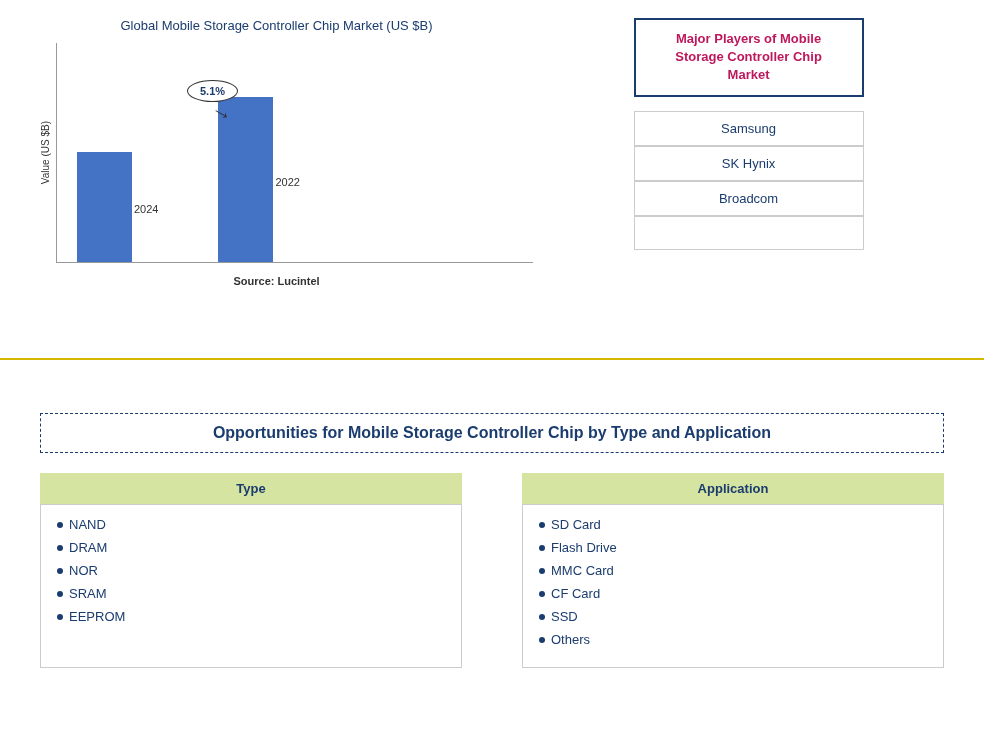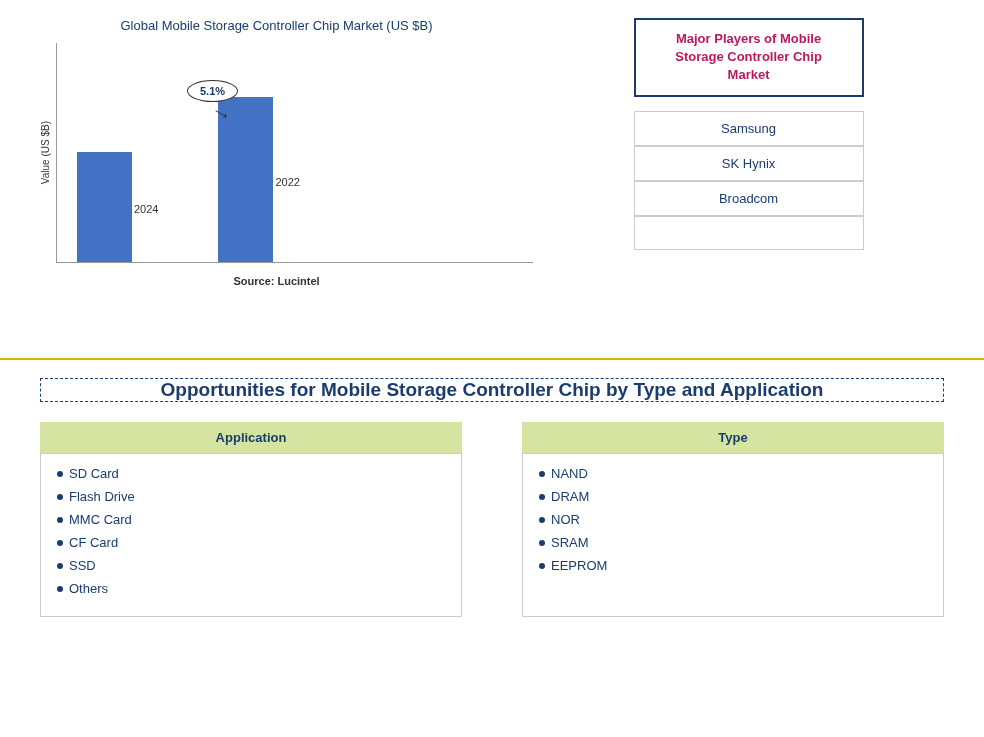--- a/index.html
+++ b/index.html
@@ -181,26 +181,27 @@
       margin-bottom: 6px;
     }
 
     
     .bottom-section {
       padding: 18px 40px 18px 40px;
     }
 
     .opportunities-title-box {
       border: 1.5px dashed #1a3c6e;
-      padding: 0 20px;
-      text-align: center;
-      font-size: 19px;
+      padding: 10px 20px;
+      text-align: center;
+      font-size: 16px;
       font-weight: bold;
       color: #1a3c6e;
       margin-bottom: 20px;
+      margin-top: 35px;
     }
 
     .two-columns {
       display: flex;
       flex-direction: row;
       gap: 60px;
       margin-top: 5px;
     }
 
     .column {
@@ -291,20 +292,46 @@
 
   </div>
 
   <div class="bottom-section">
 
     <div class="opportunities-title-box">Opportunities for Mobile Storage Controller Chip by Type and Application</div>
 
     <div class="two-columns">
 
       <div class="column">
+        <div class="column-header">Type</div>
+        <div class="column-list-box">
+          <div class="column-list-item">
+            <span class="bullet"></span>
+            <span>NAND</span>
+          </div>
+          <div class="column-list-item">
+            <span class="bullet"></span>
+            <span>DRAM</span>
+          </div>
+          <div class="column-list-item">
+            <span class="bullet"></span>
+            <span>NOR</span>
+          </div>
+          <div class="column-list-item">
+            <span class="bullet"></span>
+            <span>SRAM</span>
+          </div>
+          <div class="column-list-item">
+            <span class="bullet"></span>
+            <span>EEPROM</span>
+          </div>
+        </div>
+      </div>
+
+      <div class="column">
         <div class="column-header">Application</div>
         <div class="column-list-box">
           <div class="column-list-item">
             <span class="bullet"></span>
             <span>SD Card</span>
           </div>
           <div class="column-list-item">
             <span class="bullet"></span>
             <span>Flash Drive</span>
           </div>
@@ -320,42 +347,16 @@
             <span class="bullet"></span>
             <span>SSD</span>
           </div>
           <div class="column-list-item">
             <span class="bullet"></span>
             <span>Others</span>
           </div>
         </div>
       </div>
 
-      <div class="column">
-        <div class="column-header">Type</div>
-        <div class="column-list-box">
-          <div class="column-list-item">
-            <span class="bullet"></span>
-            <span>NAND</span>
-          </div>
-          <div class="column-list-item">
-            <span class="bullet"></span>
-            <span>DRAM</span>
-          </div>
-          <div class="column-list-item">
-            <span class="bullet"></span>
-            <span>NOR</span>
-          </div>
-          <div class="column-list-item">
-            <span class="bullet"></span>
-            <span>SRAM</span>
-          </div>
-          <div class="column-list-item">
-            <span class="bullet"></span>
-            <span>EEPROM</span>
-          </div>
-        </div>
-      </div>
-
     </div>
   </div>
 
 </div>
 
 </body></html>

